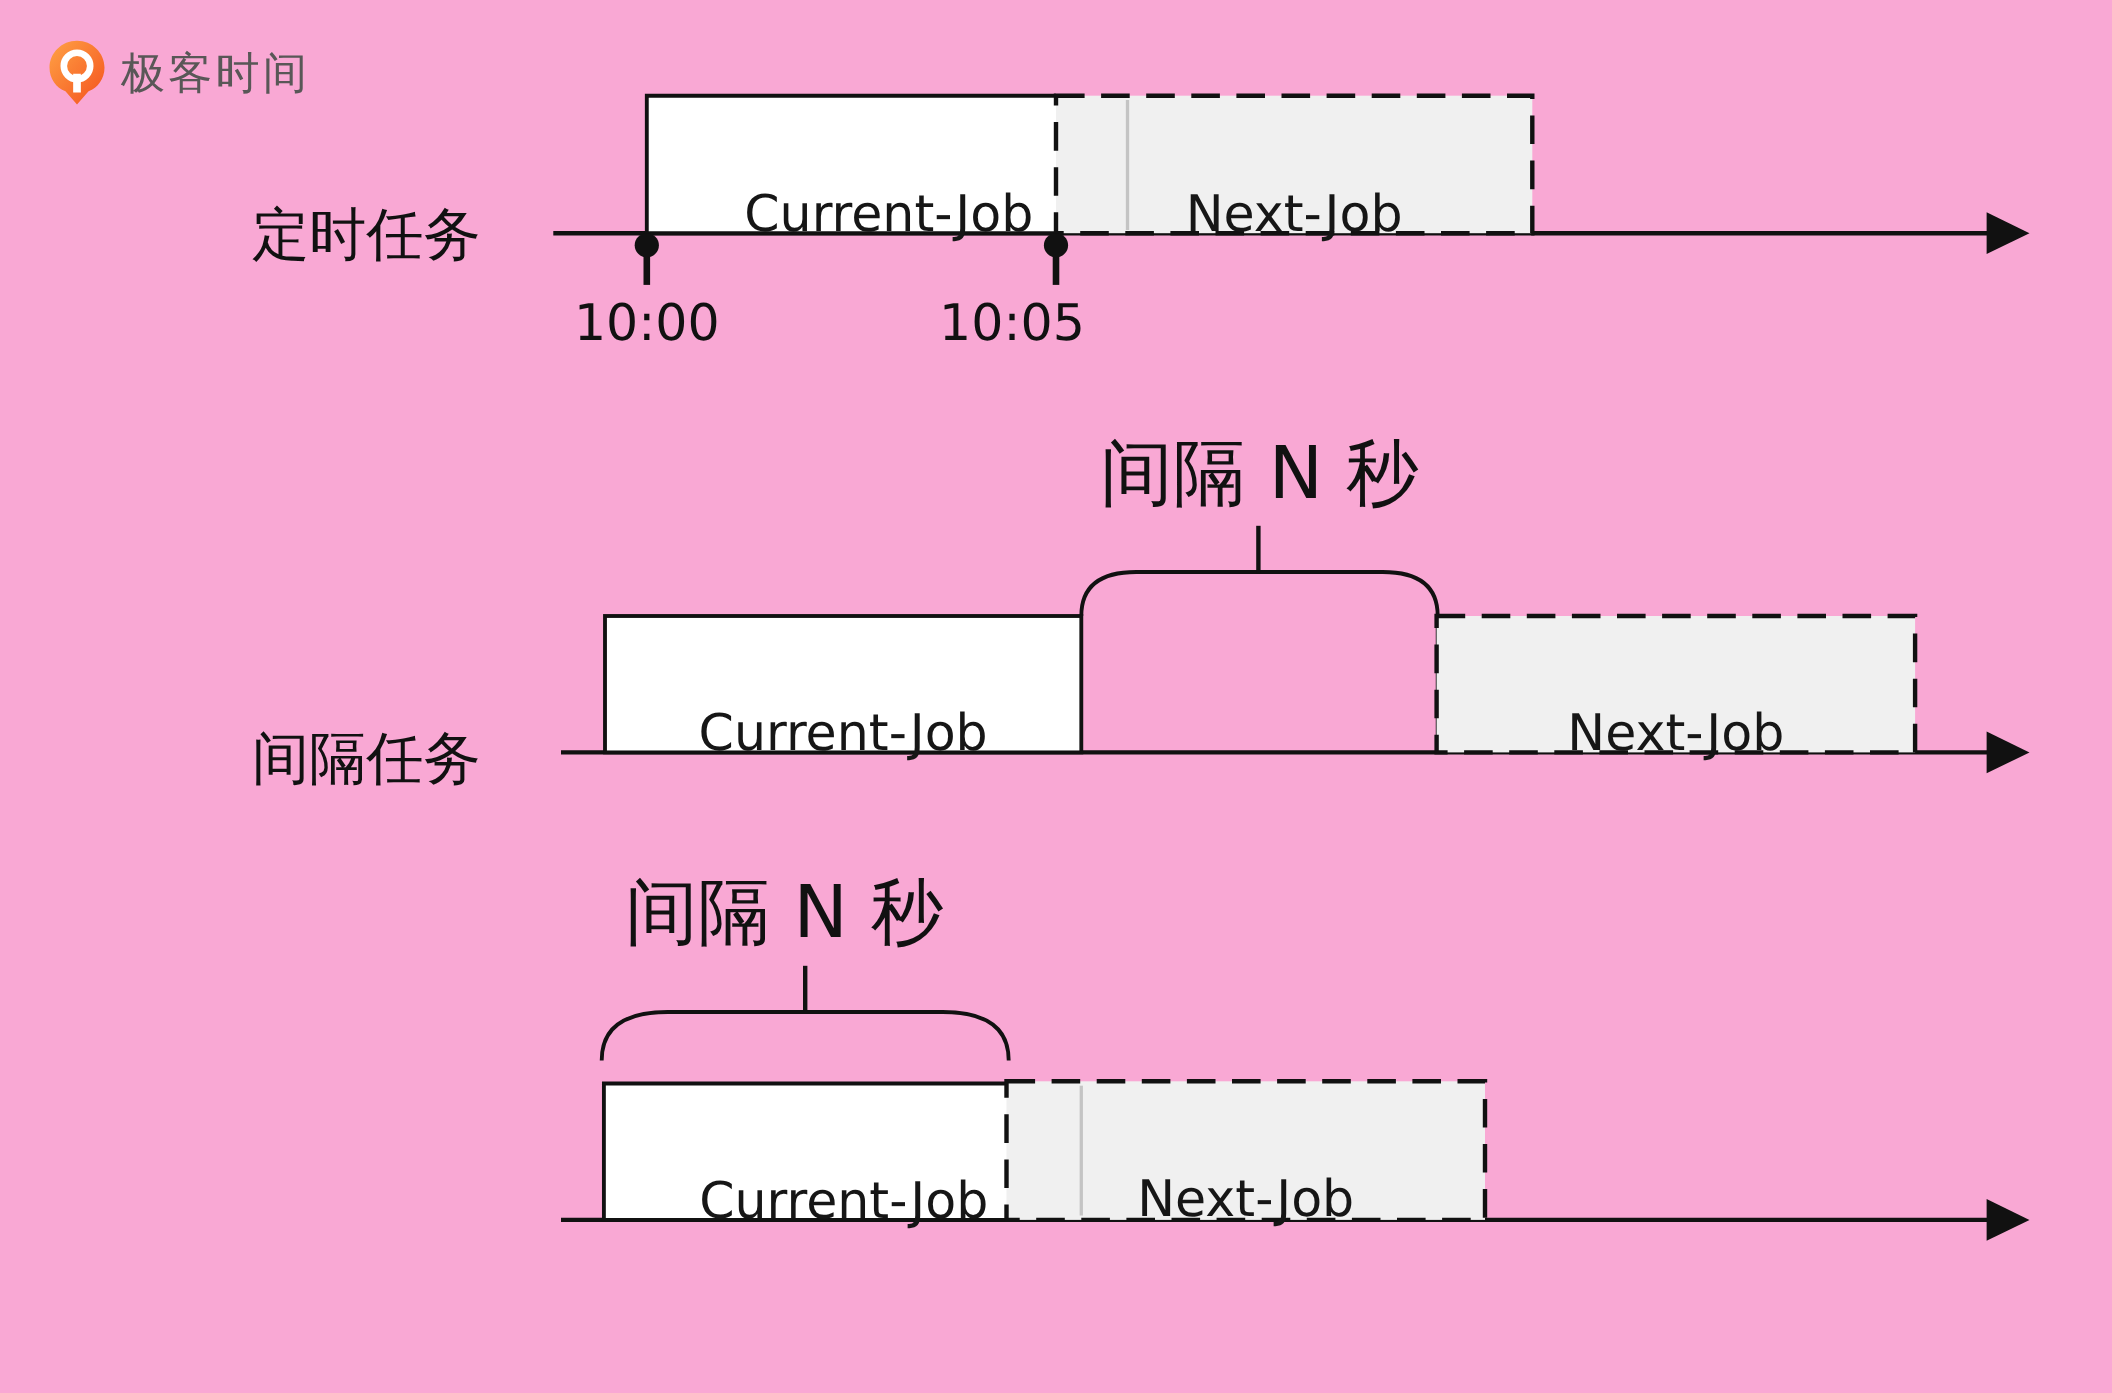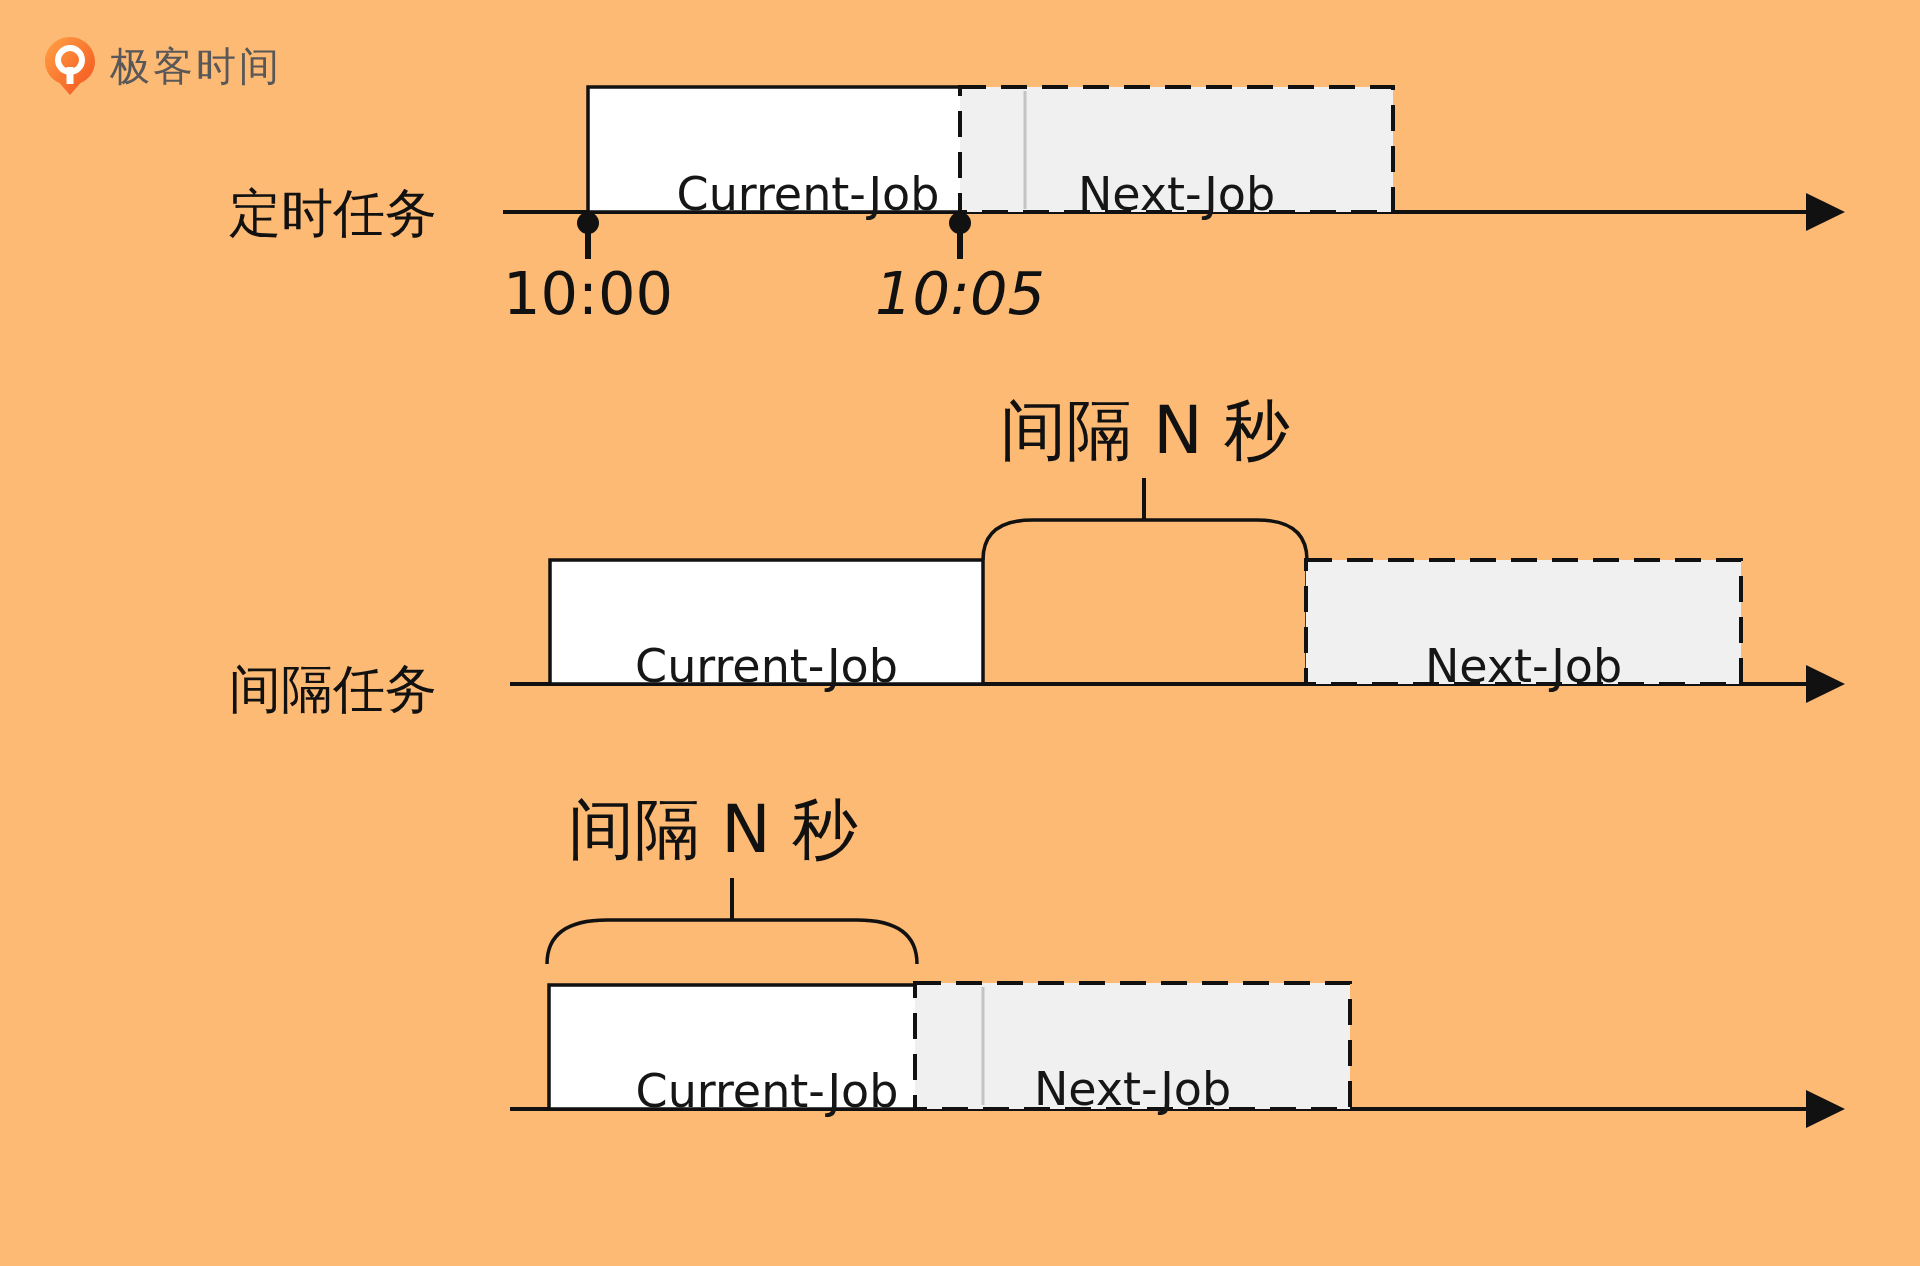--- a/index.html
+++ b/index.html
@@ -1,38 +1,38 @@
 <!DOCTYPE html>
 <html><head>
 <meta charset="utf-8">
 <style>
   html,body{margin:0;padding:0;background:#ffffff;}
   .canvas{
-    position:relative;width:1920px;height:1266px;background:#fdba74;overflow:hidden;
+    position:relative;width:1920px;height:1266px;background:#f9a8d4;overflow:hidden;
     font-family:"DejaVu Sans","Liberation Sans",sans-serif;color:#1a1a1a;
   }
   .art{position:absolute;left:0;top:0;}
   .logo{position:absolute;left:44px;top:36px;display:flex;align-items:center;gap:14px;}
   .brand{font-size:40px;font-weight:500;color:#595757;letter-spacing:3px;}
   .row-label{
     position:absolute;right:1483px;transform:translateY(-50%);
     font-size:52px;white-space:nowrap;text-align:right;color:#111;
   }
   .interval-label{
     position:absolute;transform:translate(-50%,-50%);
     font-size:66px;white-space:nowrap;color:#111;
   }
   .job-text{
     position:absolute;display:flex;align-items:center;justify-content:center;
     font-size:46px;white-space:nowrap;color:#161616;margin-top:44px;
   }
   .shift-right{padding-left:34px;}
   .time-label{
     position:absolute;transform:translate(-50%,-50%);
-    font-size:59px;white-space:nowrap;color:#111;
+    font-size:46px;white-space:nowrap;color:#111;
   }
 </style>
 </head>
 <body>
 
 <div class="canvas">
 
   <div class="logo">
     <svg width="52" height="60" viewBox="0 0 52 60">
       <defs>
@@ -73,21 +73,21 @@
     <line x1="732" y1="878" x2="732" y2="919" stroke="#111" stroke-width="4"></line>
     <path d="M917 1109 L549 1109 L549 985 L917 985" fill="#ffffff" stroke="#111" stroke-width="3.5"></path>
     <rect x="915" y="983" width="435" height="126" fill="#f0f0f0" stroke="#111" stroke-width="4" stroke-dasharray="26 15"></rect>
     <line x1="983" y1="987" x2="983" y2="1105" stroke="#c4c4c4" stroke-width="3"></line>
   </svg>
 
   <div class="row-label" style="top:214px;">定时任务</div>
   <div class="job-text shift-right" style="left:588px;top:87px;width:372px;height:125px;">Current-Job</div>
   <div class="job-text" style="left:960px;top:87px;width:433px;height:125px;">Next-Job</div>
   <div class="time-label" style="left:588px;top:293px;">10:00</div>
-  <div class="time-label" style="left:960px;top:293px;font-style:italic;">10:05</div>
+  <div class="time-label" style="left:920px;top:293px;">10:05</div>
 
   <div class="row-label" style="top:690px;margin-left:28px;">间隔任务</div>
   <div class="interval-label" style="left:1145px;top:431px;">间隔 N 秒</div>
   <div class="job-text" style="left:550px;top:560px;width:433px;height:124px;">Current-Job</div>
   <div class="job-text" style="left:1306px;top:560px;width:435px;height:124px;">Next-Job</div>
 
   <div class="interval-label" style="left:713px;top:830px;">间隔 N 秒</div>
   <div class="job-text shift-right" style="left:549px;top:985px;width:368px;height:124px;">Current-Job</div>
   <div class="job-text" style="left:915px;top:983px;width:435px;height:124px;">Next-Job</div>
 

